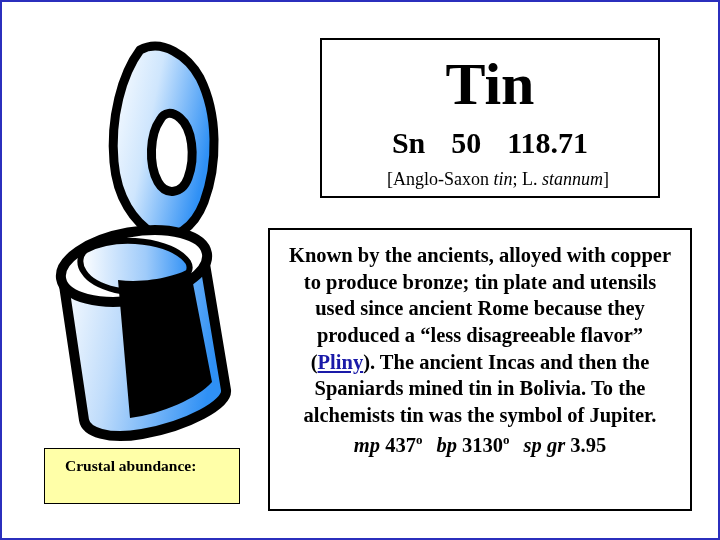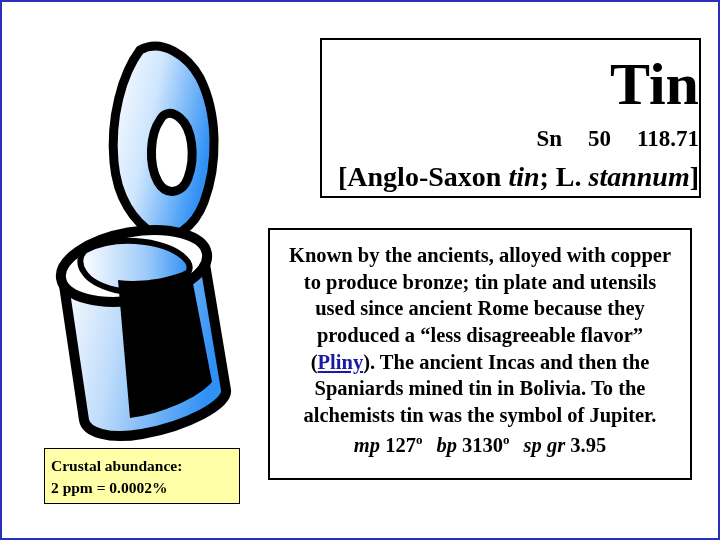--- a/index.html
+++ b/index.html
@@ -21,56 +21,56 @@
     box-sizing: border-box;
     border: 2px solid #2b2fbd;
     background: #ffffff;
   }
 
   
   .title-box {
     position: absolute;
     left: 318px;
     top: 36px;
-    width: 381px;
+    width: 340px;
     height: 160px;
     border: 2px solid #000000;
     background: #ffffff;
     box-sizing: border-box;
-    text-align: right;
+    text-align: center;
   }
   .element-name {
     font-size: 60px;
     font-weight: bold;
     line-height: 1.0;
     margin-top: 14px;
     letter-spacing: 0px;
   }
   .sym-line {
-    font-size: 23px;
+    font-size: 30px;
     font-weight: bold;
     margin-top: 12px;
   }
   .sym-line .sp1 { display: inline-block; width: 26px; }
   .sym-line .sp2 { display: inline-block; width: 26px; }
   .etymology {
-    font-size: 28px;
-    font-weight: bold;
+    font-size: 18px;
+    font-weight: normal;
     margin-top: 9px;
     margin-left: 16px;
   }
   .etymology i { font-style: italic; }
 
   
   .desc-box {
     position: absolute;
     left: 266px;
     top: 226px;
     width: 424px;
-    height: 252px;
+    height: 283px;
     border: 2px solid #000000;
     background: #ffffff;
     box-sizing: border-box;
     padding: 12px 14px 8px 14px;
     text-align: center;
   }
   .desc-text {
     font-size: 20.5px;
     font-weight: bold;
     line-height: 1.30;
@@ -91,21 +91,21 @@
   
   .abundance-box {
     position: absolute;
     left: 42px;
     top: 446px;
     width: 196px;
     height: 56px;
     border: 1px solid #000000;
     background: #ffffa8;
     box-sizing: border-box;
-    padding: 6px 8px 4px 6px;
+    padding: 6px 8px 4px 20px;
     font-size: 15.5px;
     font-weight: bold;
     line-height: 1.45;
     text-align: left;
   }
 
   
   .illus {
     position: absolute;
     left: 20px;
@@ -167,24 +167,23 @@
       <span>[Anglo-Saxon </span><i>tin</i><span>; L. </span><i>stannum</i><span>]</span>
     </div>
   </div>
 
   <div class="desc-box">
     <div class="desc-text">
       <span>Known by the ancients, alloyed with copper to produce bronze; tin plate and utensils used since ancient Rome because they produced a “less disagreeable flavor” (</span><a href="#">Pliny</a><span>). The ancient Incas and then the Spaniards mined tin in Bolivia. To the alchemists tin was the symbol of Jupiter.</span>
     </div>
     <div class="props">
       <i>mp</i>
-      <span>127</span><span class="sup">o</span><span class="gap"></span><i>bp</i>
+      <span>437</span><span class="sup">o</span><span class="gap"></span><i>bp</i>
       <span>3130</span><span class="sup">o</span><span class="gap"></span><i>sp gr</i>
       <span>3.95</span>
     </div>
   </div>
 
   <div class="abundance-box">
     <div>Crustal abundance:</div>
-    <div>2 ppm = 0.0002%</div>
   </div>
 
 </div>
 
 </body></html>

